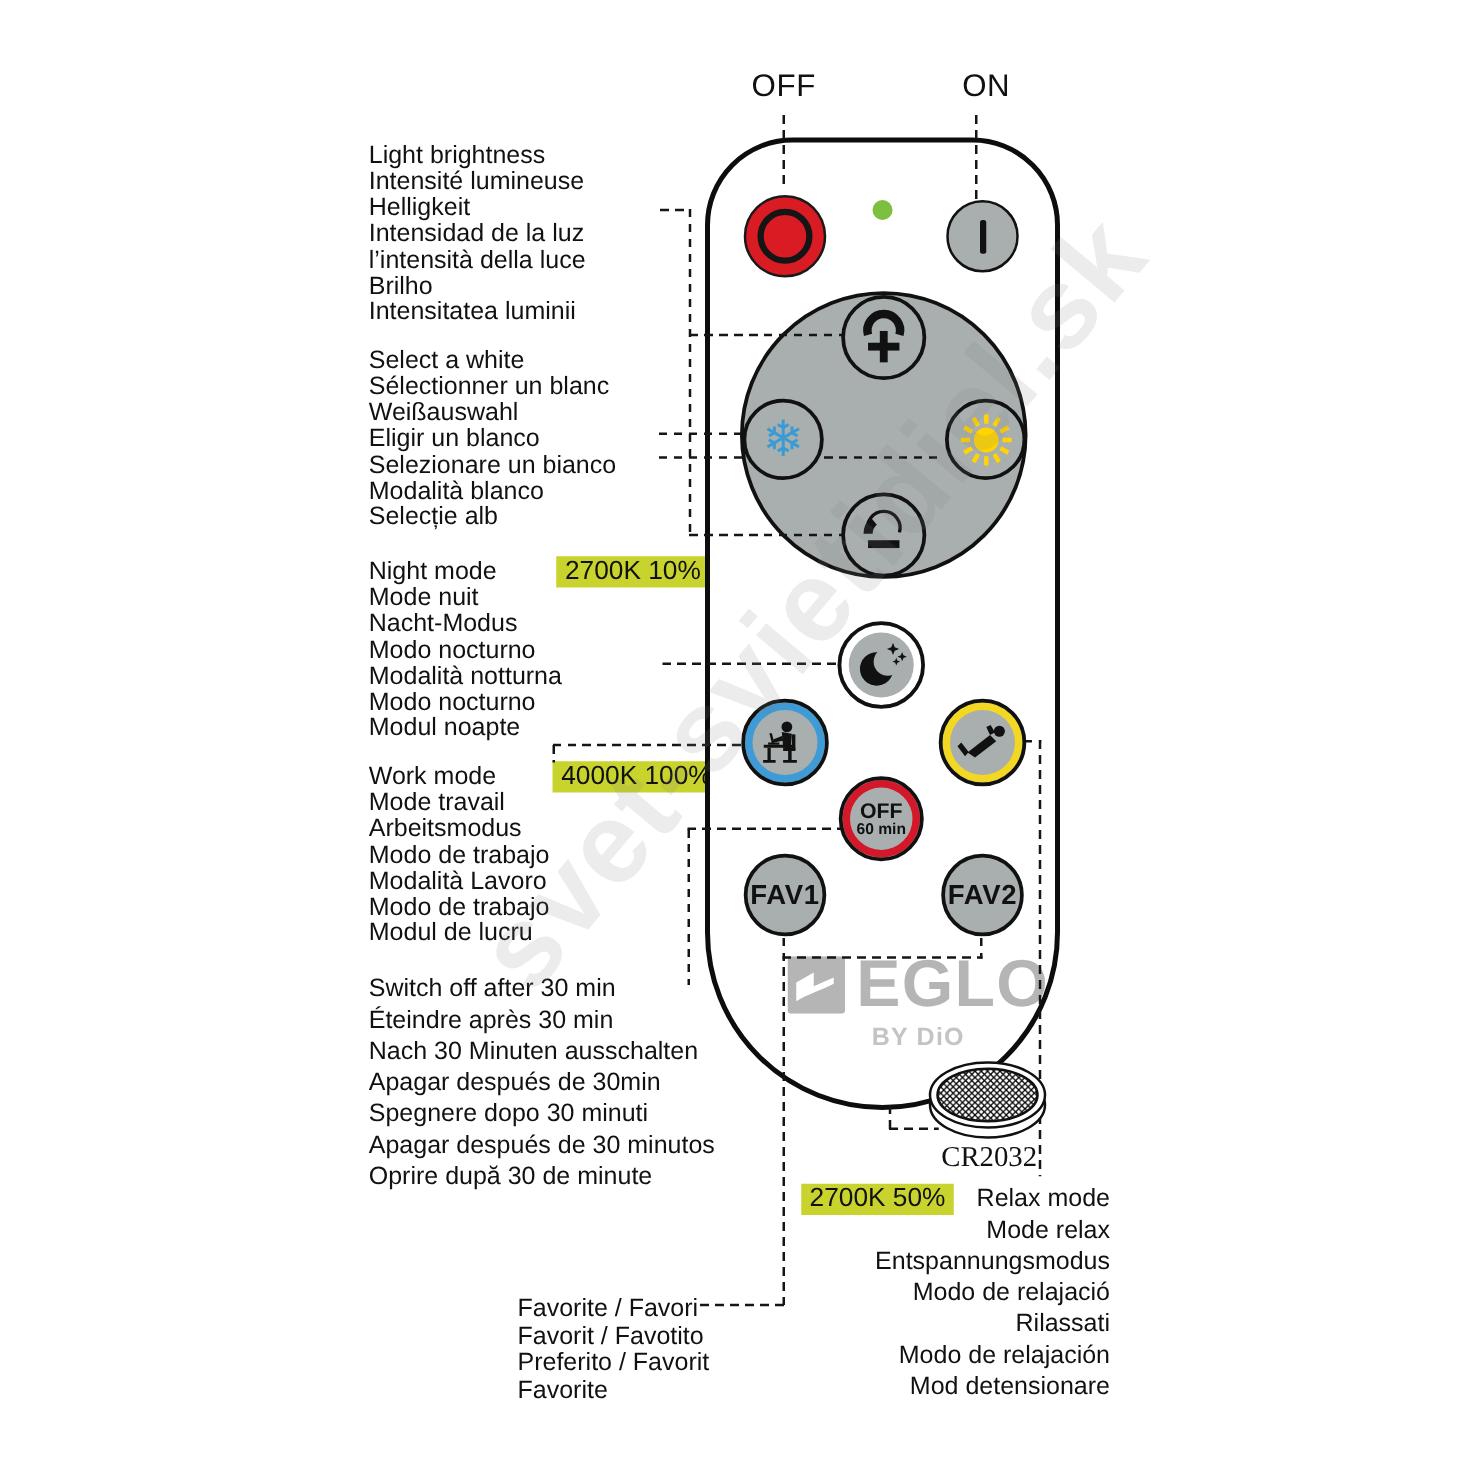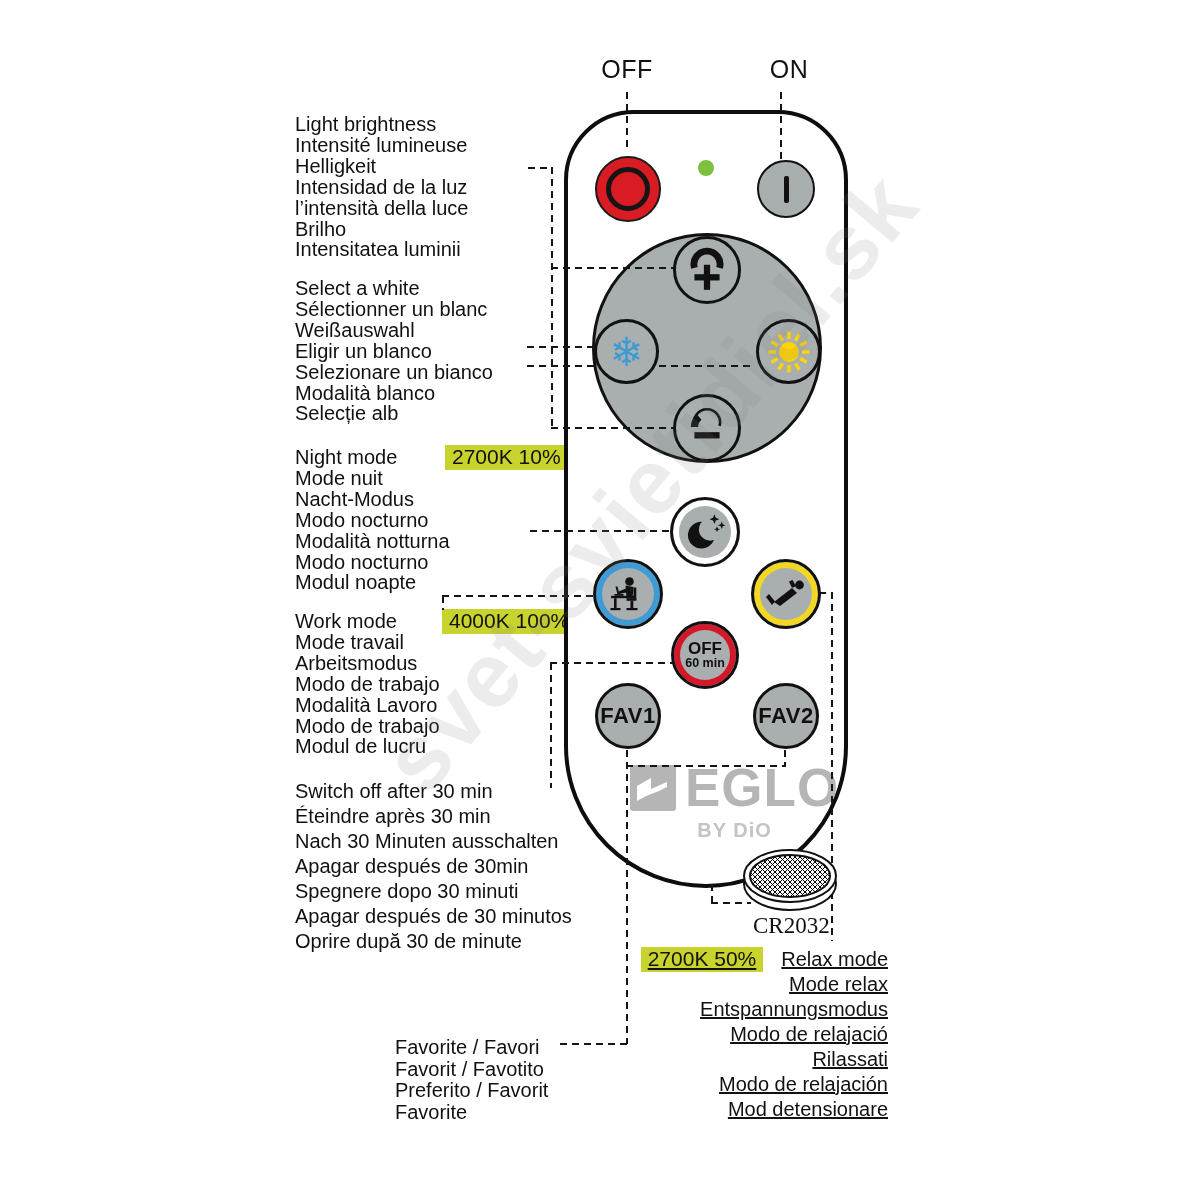--- a/index.html
+++ b/index.html
@@ -1,21 +1,21 @@
 <!DOCTYPE html>
 <html><head>
 <meta charset="utf-8">
 <style>
   html,body{margin:0;padding:0;background:#fff;}
   .stage{position:relative;width:1182px;height:1160px;background:#fff;overflow:hidden;
          font-family:"Liberation Sans",sans-serif;color:#111;}
   
   .tblock{position:absolute;font-size:20px;line-height:20.9px;white-space:nowrap;}
   .tblock.wide{line-height:25px;}
-  .tblock.right{text-align:right;text-decoration:underline;}
+  .tblock.right{text-align:right;}
   .badge{display:inline-block;background:#c8d42d;padding:1px 7px 2px 7px;font-size:21px;line-height:22px;}
   .badge.abs{position:absolute;}
   .rline{display:flex;justify-content:flex-end;gap:18px;align-items:baseline;}
   .toplabel{position:absolute;font-size:25px;letter-spacing:.5px;transform:translateX(-50%);}
   
   .dh{position:absolute;height:2px;z-index:3;
       background:repeating-linear-gradient(90deg,#151515 0 7px,transparent 7px 12px);}
   .dv{position:absolute;width:2px;z-index:3;
       background:repeating-linear-gradient(180deg,#151515 0 7px,transparent 7px 12px);}
   
@@ -240,21 +240,21 @@
   <div class="tblock wide" style="left:295px;top:779px">
       <div>Switch off after 30 min</div>
       <div>Éteindre après 30 min</div>
       <div>Nach 30 Minuten ausschalten</div>
       <div>Apagar después de 30min</div>
       <div>Spegnere dopo 30 minuti</div>
       <div>Apagar después de 30 minutos</div>
       <div>Oprire după 30 de minute</div>
     </div>
 
-  <div class="tblock" style="left:395px;top:1037px;line-height:21.5px">
+  <div class="tblock" style="left:414px;top:1037px;line-height:21.5px">
       <div>Favorite / Favori</div>
       <div>Favorit / Favotito</div>
       <div>Preferito / Favorit</div>
       <div>Favorite</div>
     </div>
 
   <div class="tblock wide right" style="right:294px;top:947px">
     <div class="rline">
       <span class="badge">2700K 50%</span>
       <span>Relax mode</span>

